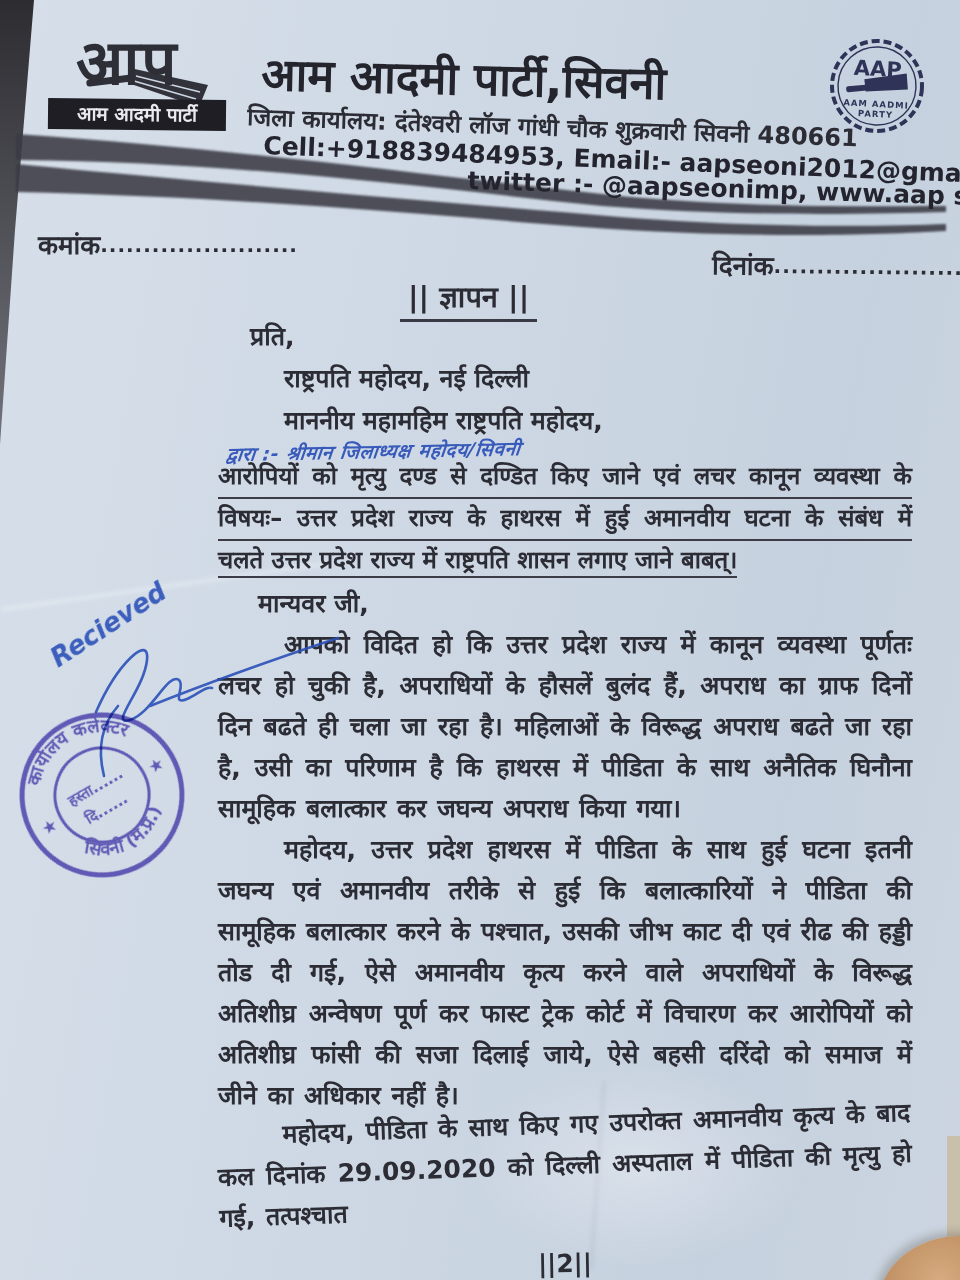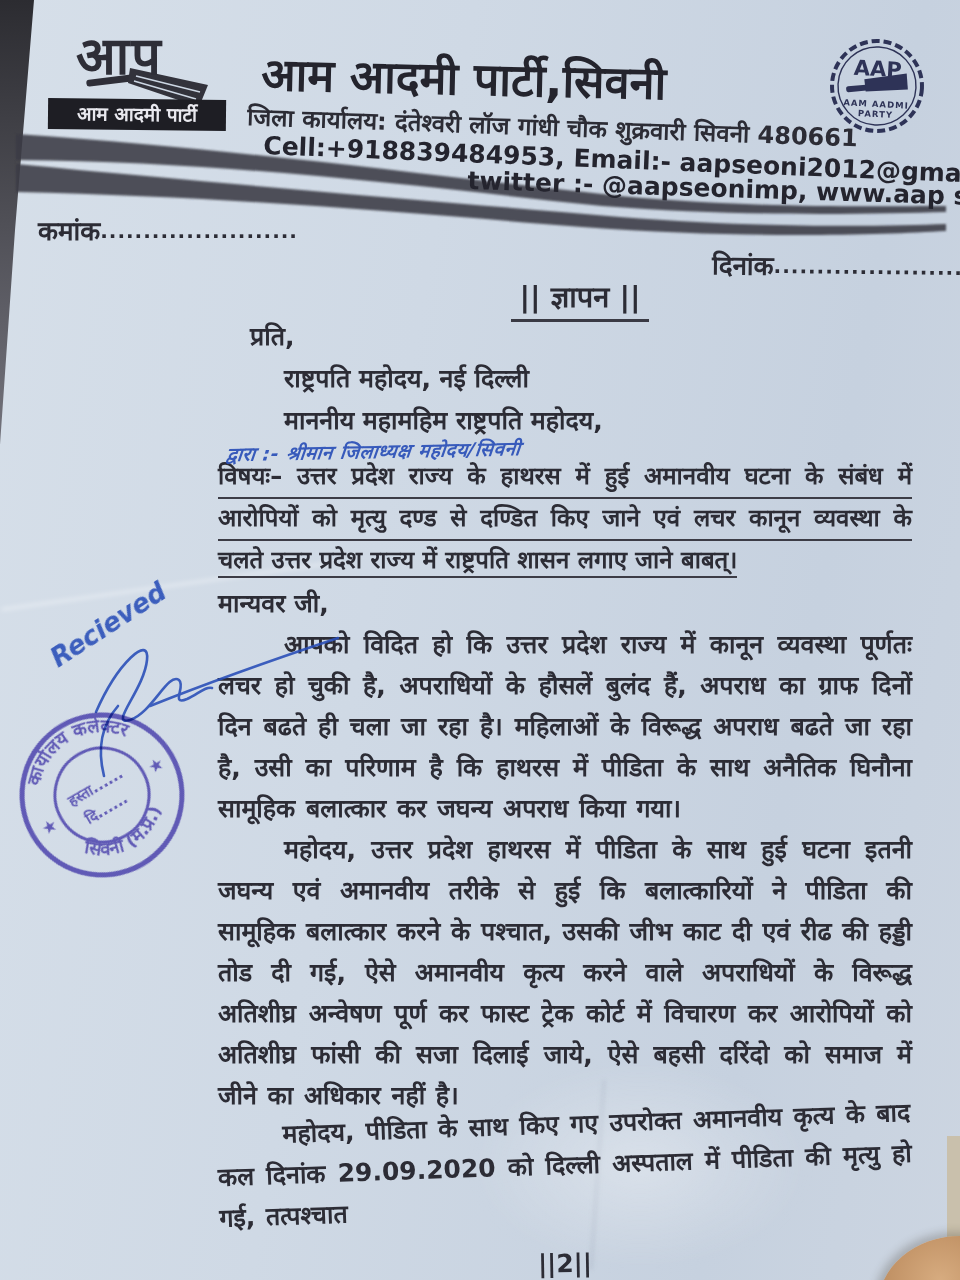--- a/index.html
+++ b/index.html
@@ -11,52 +11,52 @@
   .abs{position:absolute;}
   .dev{font-weight:600;}
   svg text{font-family:"DejaVu Sans","Liberation Sans",sans-serif;}
 
   
   #bg-decor{left:0;top:0;z-index:1;pointer-events:none;}
   #fg-decor{left:0;top:0;z-index:5;pointer-events:none;}
   .layer{z-index:2;}
 
   
-  .logo-word{left:76px;top:18px;font-size:52px;font-weight:700;color:#2e2e37;letter-spacing:2px;z-index:2;}
+  .logo-word{left:76px;top:18px;font-size:62px;font-weight:700;color:#2e2e37;letter-spacing:2px;z-index:2;}
   .logo-box{left:48px;top:99px;width:178px;height:31px;background:#1e1e24;color:#e9e9ef;
     font-size:19px;font-weight:700;text-align:center;line-height:31px;transform:rotate(.6deg);z-index:2;}
   .hdr-title{left:262px;top:42px;font-size:45px;font-weight:700;color:#24242d;white-space:nowrap;
     transform:rotate(1.3deg);transform-origin:left top;z-index:2;}
   .hdr-addr{left:248px;top:99px;font-size:24px;font-weight:700;white-space:nowrap;
     transform:rotate(2deg);transform-origin:left top;z-index:2;}
   .hdr-cell{left:264px;top:131px;font-size:25px;font-weight:700;white-space:nowrap;color:#24242e;
     transform:rotate(2.3deg);transform-origin:left top;z-index:2;}
   .hdr-tw{left:468px;top:166px;font-size:25px;font-weight:700;white-space:nowrap;color:#24242e;
     transform:rotate(1.8deg);transform-origin:left top;z-index:2;}
 
   
-  .serial{left:38px;top:212px;font-size:26px;z-index:2;}
+  .serial{left:38px;top:226px;font-size:26px;z-index:2;}
   .datefield{left:712px;top:248px;font-size:26px;transform:rotate(.6deg);z-index:2;}
   .dots{font-weight:700;letter-spacing:1px;font-size:20px;vertical-align:2px;}
 
   
-  .memo-title{left:440px;top:276px;width:280px;text-align:center;z-index:2;}
+  .memo-title{left:400px;top:276px;width:280px;text-align:left;z-index:2;}
   .memo-title span{display:inline-block;font-size:29px;font-weight:700;border-bottom:3px solid #3a3a44;padding:0 8px 4px;}
 
   
   .letter-col{left:218px;top:318px;width:694px;z-index:2;font-size:25px;line-height:41px;}
   .line-to{line-height:38px;margin-left:32px;}
   .indent1{margin-left:66px;margin-top:4px;line-height:38px;}
   .via-hand{margin-left:8px;margin-top:-4px;height:24px;line-height:22px;font-size:19px;font-style:italic;
     color:#2b50b8;letter-spacing:.5px;transform:rotate(-1.2deg) skewX(-7deg);opacity:.92;}
   .subject div{font-size:24px;font-weight:700;line-height:32px;padding-bottom:5px;margin-bottom:3px;
     border-bottom:2.5px solid #3c3c46;text-align:justify;}
   .subject .jlast{text-align-last:justify;}
   .subject .last{display:inline-block;border-bottom:2.5px solid #3c3c46;}
-  .greeting{margin-top:6px;line-height:40px;}
+  .greeting{margin-top:6px;line-height:40px;margin-left:40px;}
   .para{text-align:justify;text-indent:66px;word-spacing:2px;margin:0;}
   .para3{transform:rotate(-2deg);transform-origin:center left;}
   .pageno{text-align:center;font-weight:700;margin-top:4px;transform:rotate(-1deg);}
 
   
   .crease1{left:0;top:585px;width:330px;height:3px;background:rgba(255,255,255,.4);transform:rotate(-8deg);filter:blur(2px);z-index:1;}
   .crease2{left:596px;top:1080px;width:3px;height:190px;background:rgba(110,122,145,.18);transform:rotate(4deg);filter:blur(2px);z-index:1;}
   .glare{left:470px;top:1060px;width:340px;height:210px;border-radius:50%;
     background:radial-gradient(closest-side,rgba(255,255,255,.32),rgba(255,255,255,0));filter:blur(6px);z-index:1;}
 
@@ -129,22 +129,22 @@
   <div class="abs memo-title">
     <span>|| ज्ञापन ||</span>
   </div>
 
   <div class="abs letter-col dev layer">
     <div class="line-to">प्रति,</div>
     <div class="indent1">राष्ट्रपति महोदय, नई  दिल्ली</div>
     <div class="indent1">माननीय महामहिम राष्ट्रपति महोदय,</div>
     <div class="via-hand">द्वारा :- श्रीमान जिलाध्यक्ष महोदय/सिवनी</div>
     <div class="subject">
+      <div class="jlast">आरोपियों को मृत्यु दण्ड से दण्डित किए जाने एवं लचर कानून व्यवस्था के</div>
       <div class="jlast">विषयः– उत्तर प्रदेश राज्य के हाथरस में हुई अमानवीय घटना के संबंध में</div>
-      <div class="jlast">आरोपियों को मृत्यु दण्ड से दण्डित किए जाने एवं लचर कानून व्यवस्था के</div>
       <div style="border:none;padding-bottom:0;"><span class="last">चलते उत्तर प्रदेश राज्य में राष्ट्रपति  शासन लगाए जाने बाबत्।</span></div>
     </div>
     <div class="greeting">मान्यवर जी,</div>
     <p class="para">आपको विदित हो कि उत्तर प्रदेश राज्य में कानून व्यवस्था पूर्णतः लचर हो चुकी है, अपराधियों के हौसलें बुलंद हैं, अपराध का ग्राफ दिनों दिन बढते ही चला जा रहा है। महिलाओं के विरूद्ध अपराध बढते जा रहा है, उसी का परिणाम है कि हाथरस में पीडिता के साथ अनैतिक घिनौना सामूहिक बलात्कार कर जघन्य अपराध किया गया।</p>
     <p class="para">महोदय, उत्तर प्रदेश हाथरस में पीडिता के साथ हुई घटना इतनी जघन्य एवं अमानवीय तरीके से हुई कि बलात्कारियों ने पीडिता की सामूहिक बलात्कार करने के  पश्चात, उसकी जीभ काट दी एवं रीढ की हड्डी तोड दी गई, ऐसे अमानवीय कृत्य करने वाले अपराधियों के विरूद्ध अतिशीघ्र अन्वेषण पूर्ण कर फास्ट ट्रेक कोर्ट में विचारण कर आरोपियों को अतिशीघ्र फांसी की सजा दिलाई जाये, ऐसे बहसी दरिंदो को समाज में जीने का अधिकार नहीं है।</p>
     <p class="para para3">महोदय, पीडिता के साथ किए गए उपरोक्त अमानवीय कृत्य के बाद कल दिनांक 29.09.2020 को दिल्ली अस्पताल में पीडिता की मृत्यु हो गई, तत्पश्चात</p>
     <div class="pageno">||2||</div>
   </div>
 
   <svg id="fg-decor" class="abs" width="960" height="1280" viewBox="0 0 960 1280">

